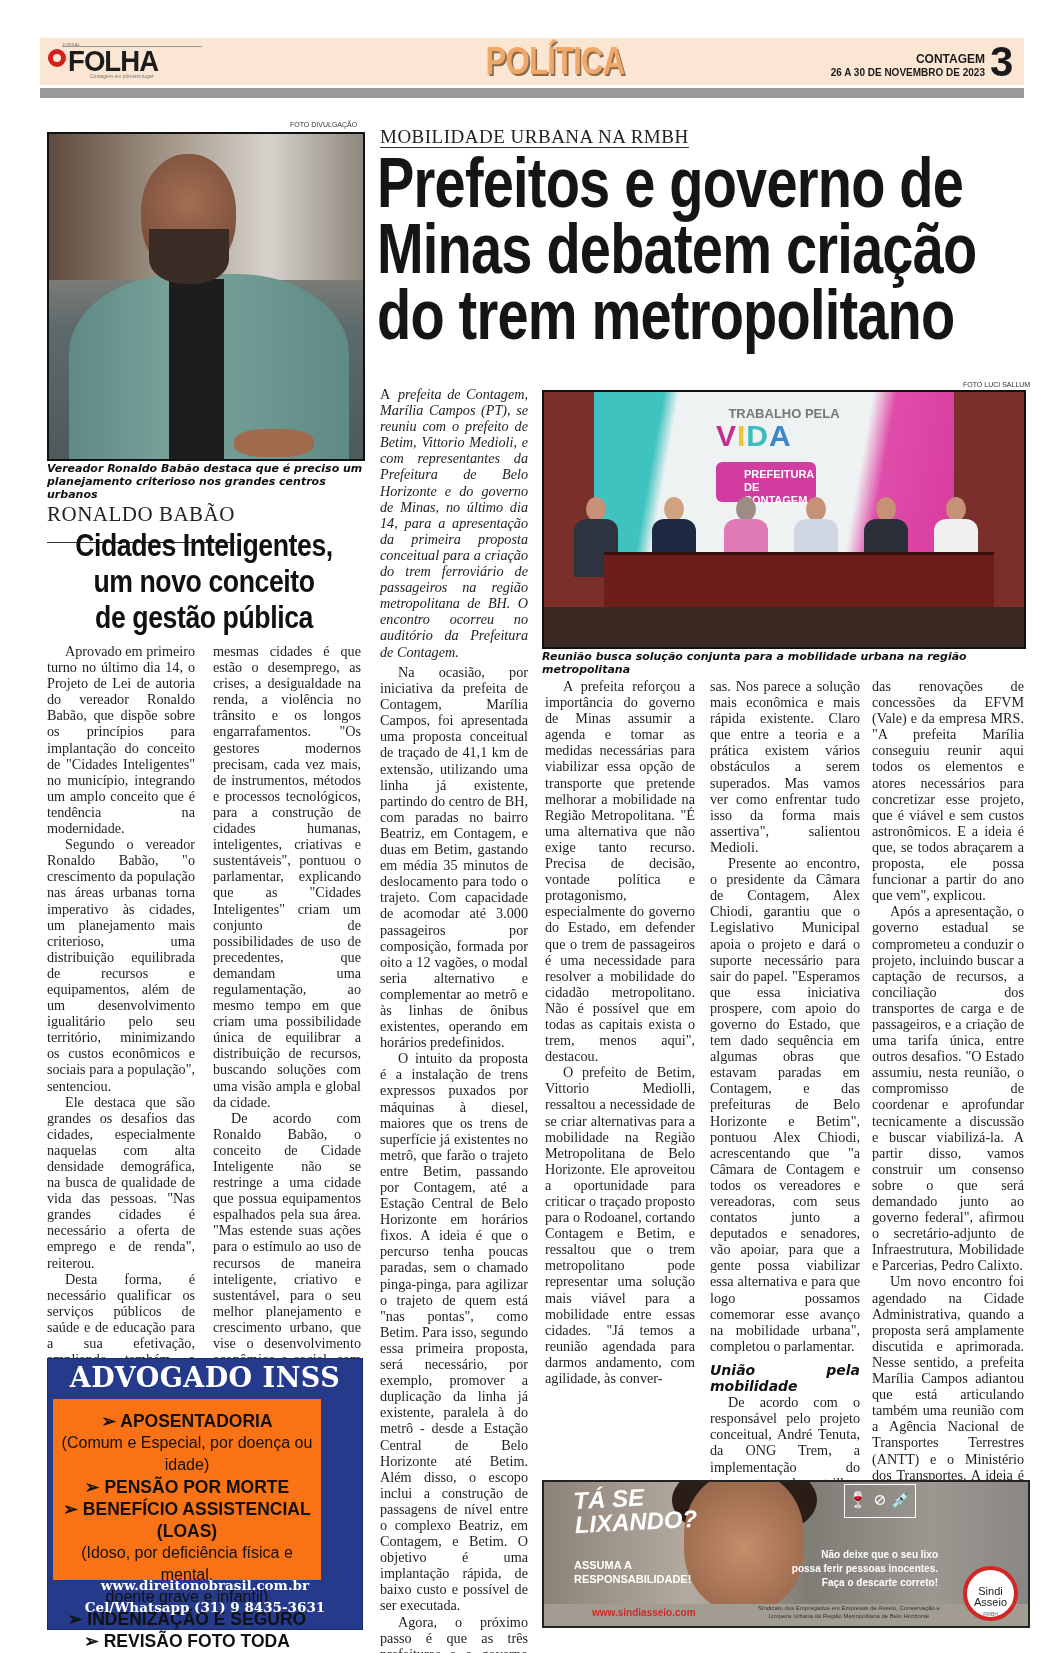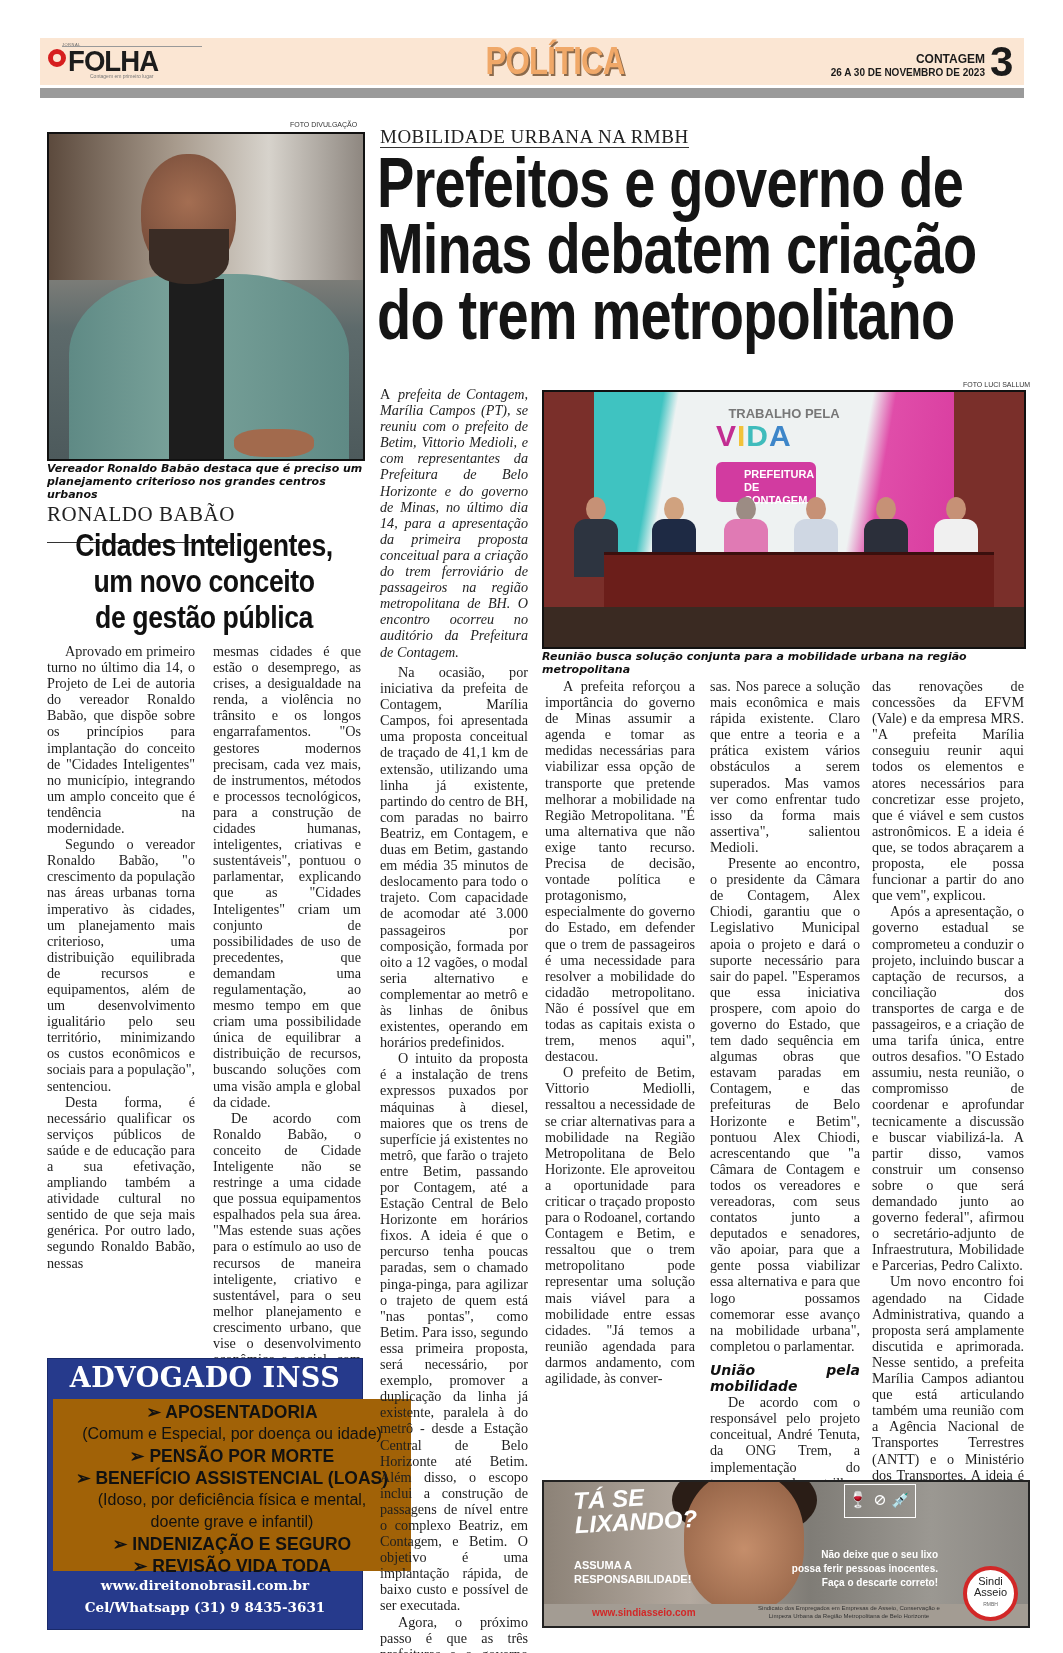--- a/index.html
+++ b/index.html
@@ -36,21 +36,21 @@
 
   .kicker-left { left:47px; top:503px; font-family:"Liberation Serif", serif; font-size:21px; color:#222; border-bottom:1px solid #333; padding-bottom:17px; line-height:22px; letter-spacing:.5px; }
   .headline-left { left:47px; top:528px; width:314px; text-align:center; font-family:"Liberation Sans", sans-serif; font-weight:bold; font-size:31px; line-height:36px; color:#111; transform:scaleX(.86); transform-origin:center top; letter-spacing:-.5px; }
 
   .col { font-family:"Liberation Serif", serif; font-size:14.2px; line-height:16.1px; text-align:justify; color:#1e1e1e; hyphens:manual; }
   .col p { margin:0; text-indent:18px; }
 
   
   .ad-inss { left:47px; top:1358px; width:314px; height:270px; background:#263a8c; border:1px solid #1a2a6a; }
   .ad-inss .title { position:absolute; left:0; top:3px; width:100%; text-align:center; font-family:"DejaVu Serif", serif; font-weight:bold; color:#fff; font-size:27px; letter-spacing:.5px; }
-  .ad-inss .inner { position:absolute; left:5px; top:40px; width:358px; height:170px; background:#a16207; text-align:center; font-family:"Liberation Sans", sans-serif; color:#111; padding-top:2px; }
+  .ad-inss .inner { position:absolute; left:5px; top:40px; width:268px; height:170px; background:#f97316; text-align:center; font-family:"Liberation Sans", sans-serif; color:#111; padding-top:11px; }
   .ad-inss .inner .big { font-size:17.5px; font-weight:bold; line-height:22px; display:block; }
   .ad-inss .inner .small { font-size:16px; line-height:22px; display:block; }
   .ad-inss .foot { position:absolute; left:0; top:215px; width:100%; text-align:center; color:#fff; font-family:"DejaVu Serif", serif; font-weight:bold; font-size:13.5px; line-height:22px; }
 
   
   .kicker-center { left:380px; top:127px; font-family:"Liberation Serif", serif; font-size:19px; color:#222; letter-spacing:.5px; border-bottom:1px solid #333; line-height:20px; }
   .headline-main { left:377px; top:150px; width:660px; font-family:"Liberation Sans", sans-serif; font-weight:bold; font-size:70px; line-height:66px; color:#151515; transform:scaleX(.8); transform-origin:left top; letter-spacing:-1px; white-space:nowrap; }
 
   .lead { left:380px; top:386px; width:148px; font-family:"Liberation Serif", serif; font-style:italic; font-size:14.2px; line-height:16.1px; text-align:justify; color:#222; }
   .lead .dropA { float:left; font-style:normal; width:18px; }
@@ -76,21 +76,21 @@
   .ad-sindi .face { position:absolute; left:140px; top:-10px; width:120px; height:140px; border-radius:45%; background:radial-gradient(circle at 50% 55%,#c58e6b,#8a5a3f); }
   .ad-sindi .hair { position:absolute; left:128px; top:-22px; width:145px; height:80px; border-radius:50%; background:#2a1d16; }
   .ad-sindi .headline { position:absolute; left:30px; top:4px; font-family:"Liberation Sans", sans-serif; font-weight:bold; font-style:italic; font-size:24px; line-height:24px; color:#fff; transform:rotate(-3deg); }
   .ad-sindi .assuma { position:absolute; left:30px; top:76px; font-family:"Liberation Sans", sans-serif; font-weight:bold; font-size:11px; line-height:14px; color:#fff; }
   .ad-sindi .msg { position:absolute; right:90px; top:66px; text-align:right; font-family:"Liberation Sans", sans-serif; font-weight:bold; font-size:10px; line-height:14px; color:#fff; }
   .ad-sindi .icons { position:absolute; left:300px; top:2px; width:70px; height:32px; border:1px solid #fff; color:#fff; font-size:16px; text-align:center; line-height:30px; }
   .ad-sindi .bottombar { position:absolute; left:0; top:122px; width:100%; height:22px; background:#a39c93; }
   .ad-sindi .url { position:absolute; left:48px; top:125px; font-family:"Liberation Sans", sans-serif; font-weight:bold; font-size:10px; color:#d22727;text-align:center; }
   .ad-sindi .union { position:absolute; left:205px; top:122px; width:200px; text-align:center; font-family:"Liberation Sans", sans-serif; font-size:6px; line-height:8px; color:#333; }
   .ad-sindi .logo2 { position:absolute; right:10px; top:84px; width:55px; height:55px; border-radius:50%; background:#fff; border:4px solid #d22727; box-sizing:border-box; text-align:center; font-family:"Liberation Sans", sans-serif; }
-  .ad-sindi .logo2 .t { font-size:11px; line-height:11px; color:#222; display:block; margin-top:6px; }
+  .ad-sindi .logo2 .t { font-size:11px; line-height:11px; color:#222; display:block; margin-top:16px; }
   .ad-sindi .logo2 .r { font-size:5px; color:#666; display:block; margin-top:3px; }
 </style>
 </head>
 <body>
 
 <div class="abs masthead"></div>
 <div class="abs grayband"></div>
 <div class="abs logo">
   <span class="logo-small">JORNAL</span>
   <span class="logo-line"></span>
@@ -118,38 +118,39 @@
 <div class="abs kicker-left">RONALDO BABÃO</div>
 <div class="abs headline-left">
   <div>Cidades Inteligentes,</div>
   <div>um novo conceito</div>
   <div>de gestão pública</div>
 </div>
 
 <div class="abs col" style="left:47px; top:643px; width:148px;">
   <p>Aprovado em primeiro turno no último dia 14, o Projeto de Lei de autoria do vereador Ronaldo Babão, que dispõe sobre os princípios para implantação do conceito de "Cidades Inteligentes" no município, integrando um amplo conceito que é tendência na modernidade.</p>
   <p>Segundo o vereador Ronaldo Babão, "o crescimento da população nas áreas urbanas torna imperativo às cidades, um planejamento mais criterioso, uma distribuição equilibrada de recursos e equipamentos, além de um desenvolvimento igualitário pelo seu território, minimizando os custos econômicos e sociais para a população", sentenciou.</p>
+  <p>Ele destaca que são grandes os desafios das cidades, especialmente naquelas com alta densidade demográfica, na busca de qualidade de vida das pessoas. "Nas grandes cidades é necessário a oferta de emprego e de renda", reiterou.</p>
   <p>Desta forma, é necessário qualificar os serviços públicos de saúde e de educação para a sua efetivação, ampliando também a atividade cultural no sentido de que seja mais genérica. Por outro lado, segundo Ronaldo Babão, nessas</p>
 </div>
 <div class="abs col" style="left:213px; top:643px; width:148px;">
   <p style="text-indent:0">mesmas cidades é que estão o desemprego, as crises, a desigualdade na renda, a violência no trânsito e os longos engarrafamentos. "Os gestores modernos precisam, cada vez mais, de instrumentos, métodos e processos tecnológicos, para a construção de cidades humanas, inteligentes, criativas e sustentáveis", pontuou o parlamentar, explicando que as "Cidades Inteligentes" criam um conjunto de possibilidades de uso de precedentes, que demandam uma regulamentação, ao mesmo tempo em que criam uma possibilidade única de equilibrar a distribuição de recursos, buscando soluções com uma visão ampla e global da cidade.</p>
   <p>De acordo com Ronaldo Babão, o conceito de Cidade Inteligente não se restringe a uma cidade que possua equipamentos espalhados pela sua área. "Mas estende suas ações para o estímulo ao uso de recursos de maneira inteligente, criativo e sustentável, para o seu melhor planejamento e crescimento urbano, que vise o desenvolvimento econômico e social, com maior equilíbrio no seu território", finalizou.</p>
 </div>
 
 <div class="abs ad-inss">
   <div class="title">ADVOGADO INSS</div>
   <div class="inner">
     <span class="big">➢ APOSENTADORIA</span>
     <span class="small">(Comum e Especial, por doença ou idade)</span>
     <span class="big">➢ PENSÃO POR MORTE</span>
     <span class="big">➢ BENEFÍCIO ASSISTENCIAL (LOAS)</span>
     <span class="small">(Idoso, por deficiência física e mental,</span>
     <span class="small">doente grave e infantil)</span>
     <span class="big">➢ INDENIZAÇÃO E SEGURO</span>
-    <span class="big">➢ REVISÃO VIDA TODA</span>
+    <span class="big">➢ REVISÃO FOTO TODA</span>
   </div>
   <div class="foot">
     <div>www.direitonobrasil.com.br</div>
     <div>Cel/Whatsapp (31) 9 8435-3631</div>
   </div>
 </div>
 
 <div class="abs kicker-center">MOBILIDADE URBANA NA RMBH</div>
 <div class="abs headline-main">
   <div>Prefeitos e governo de</div>

